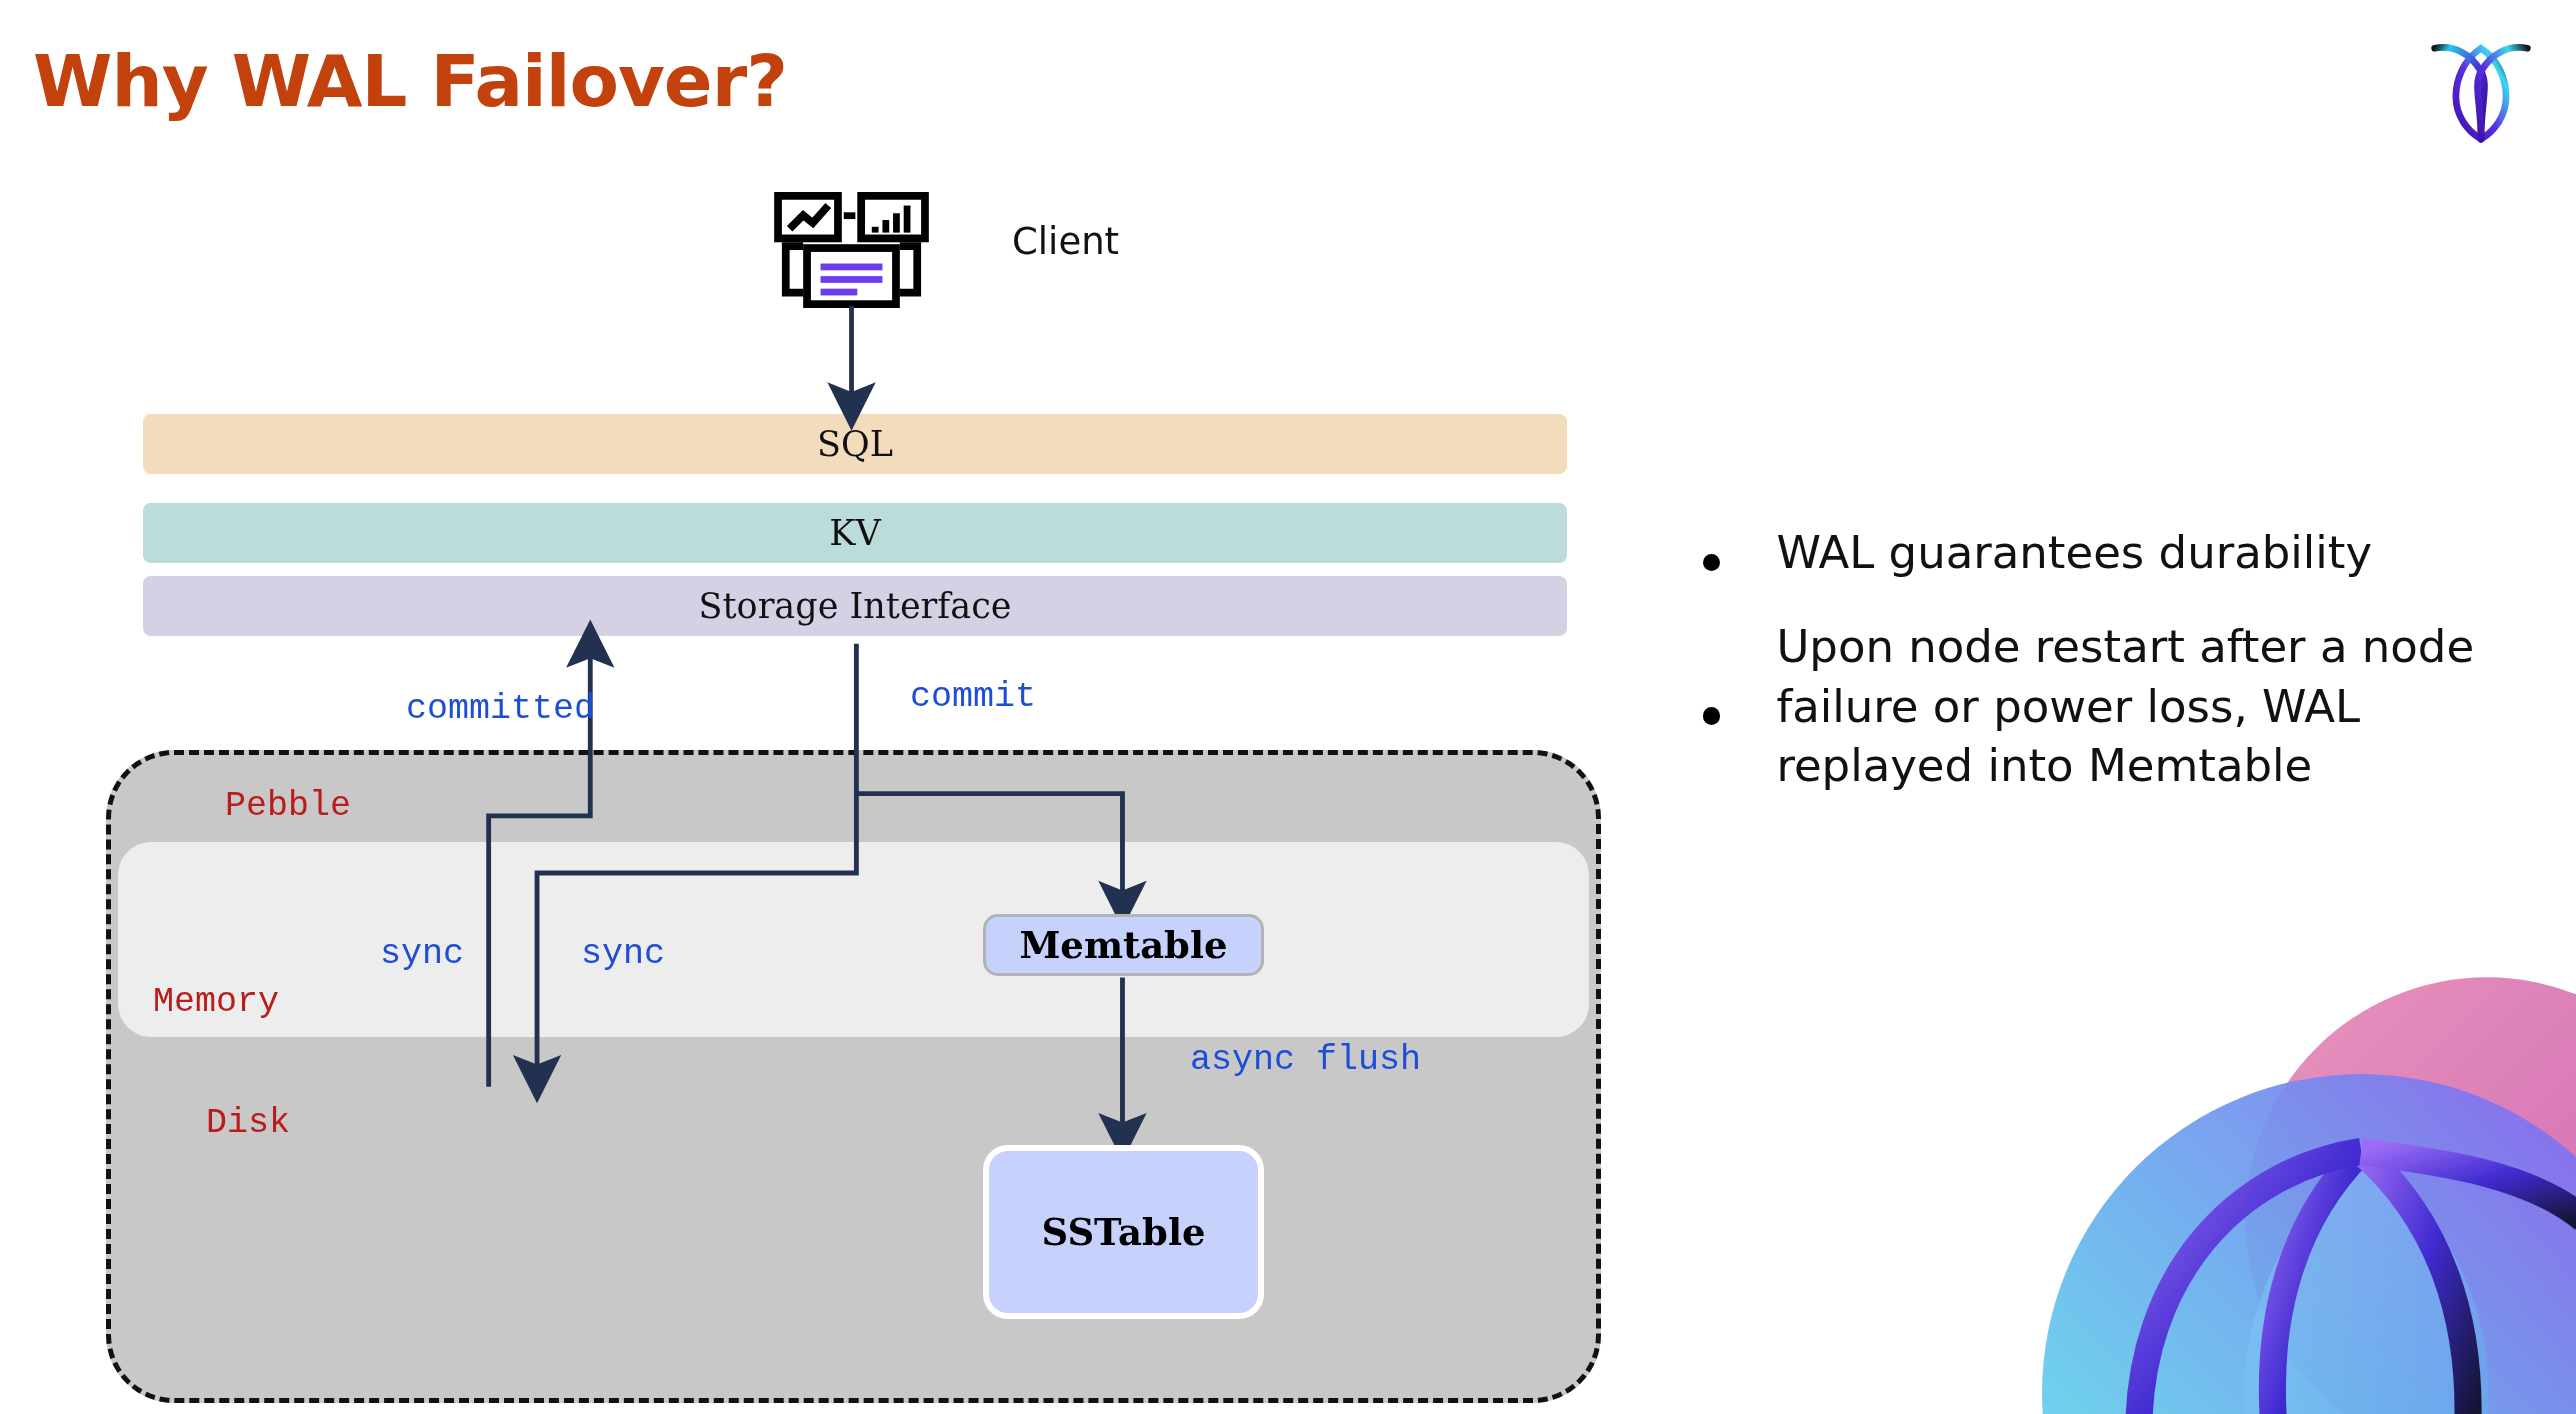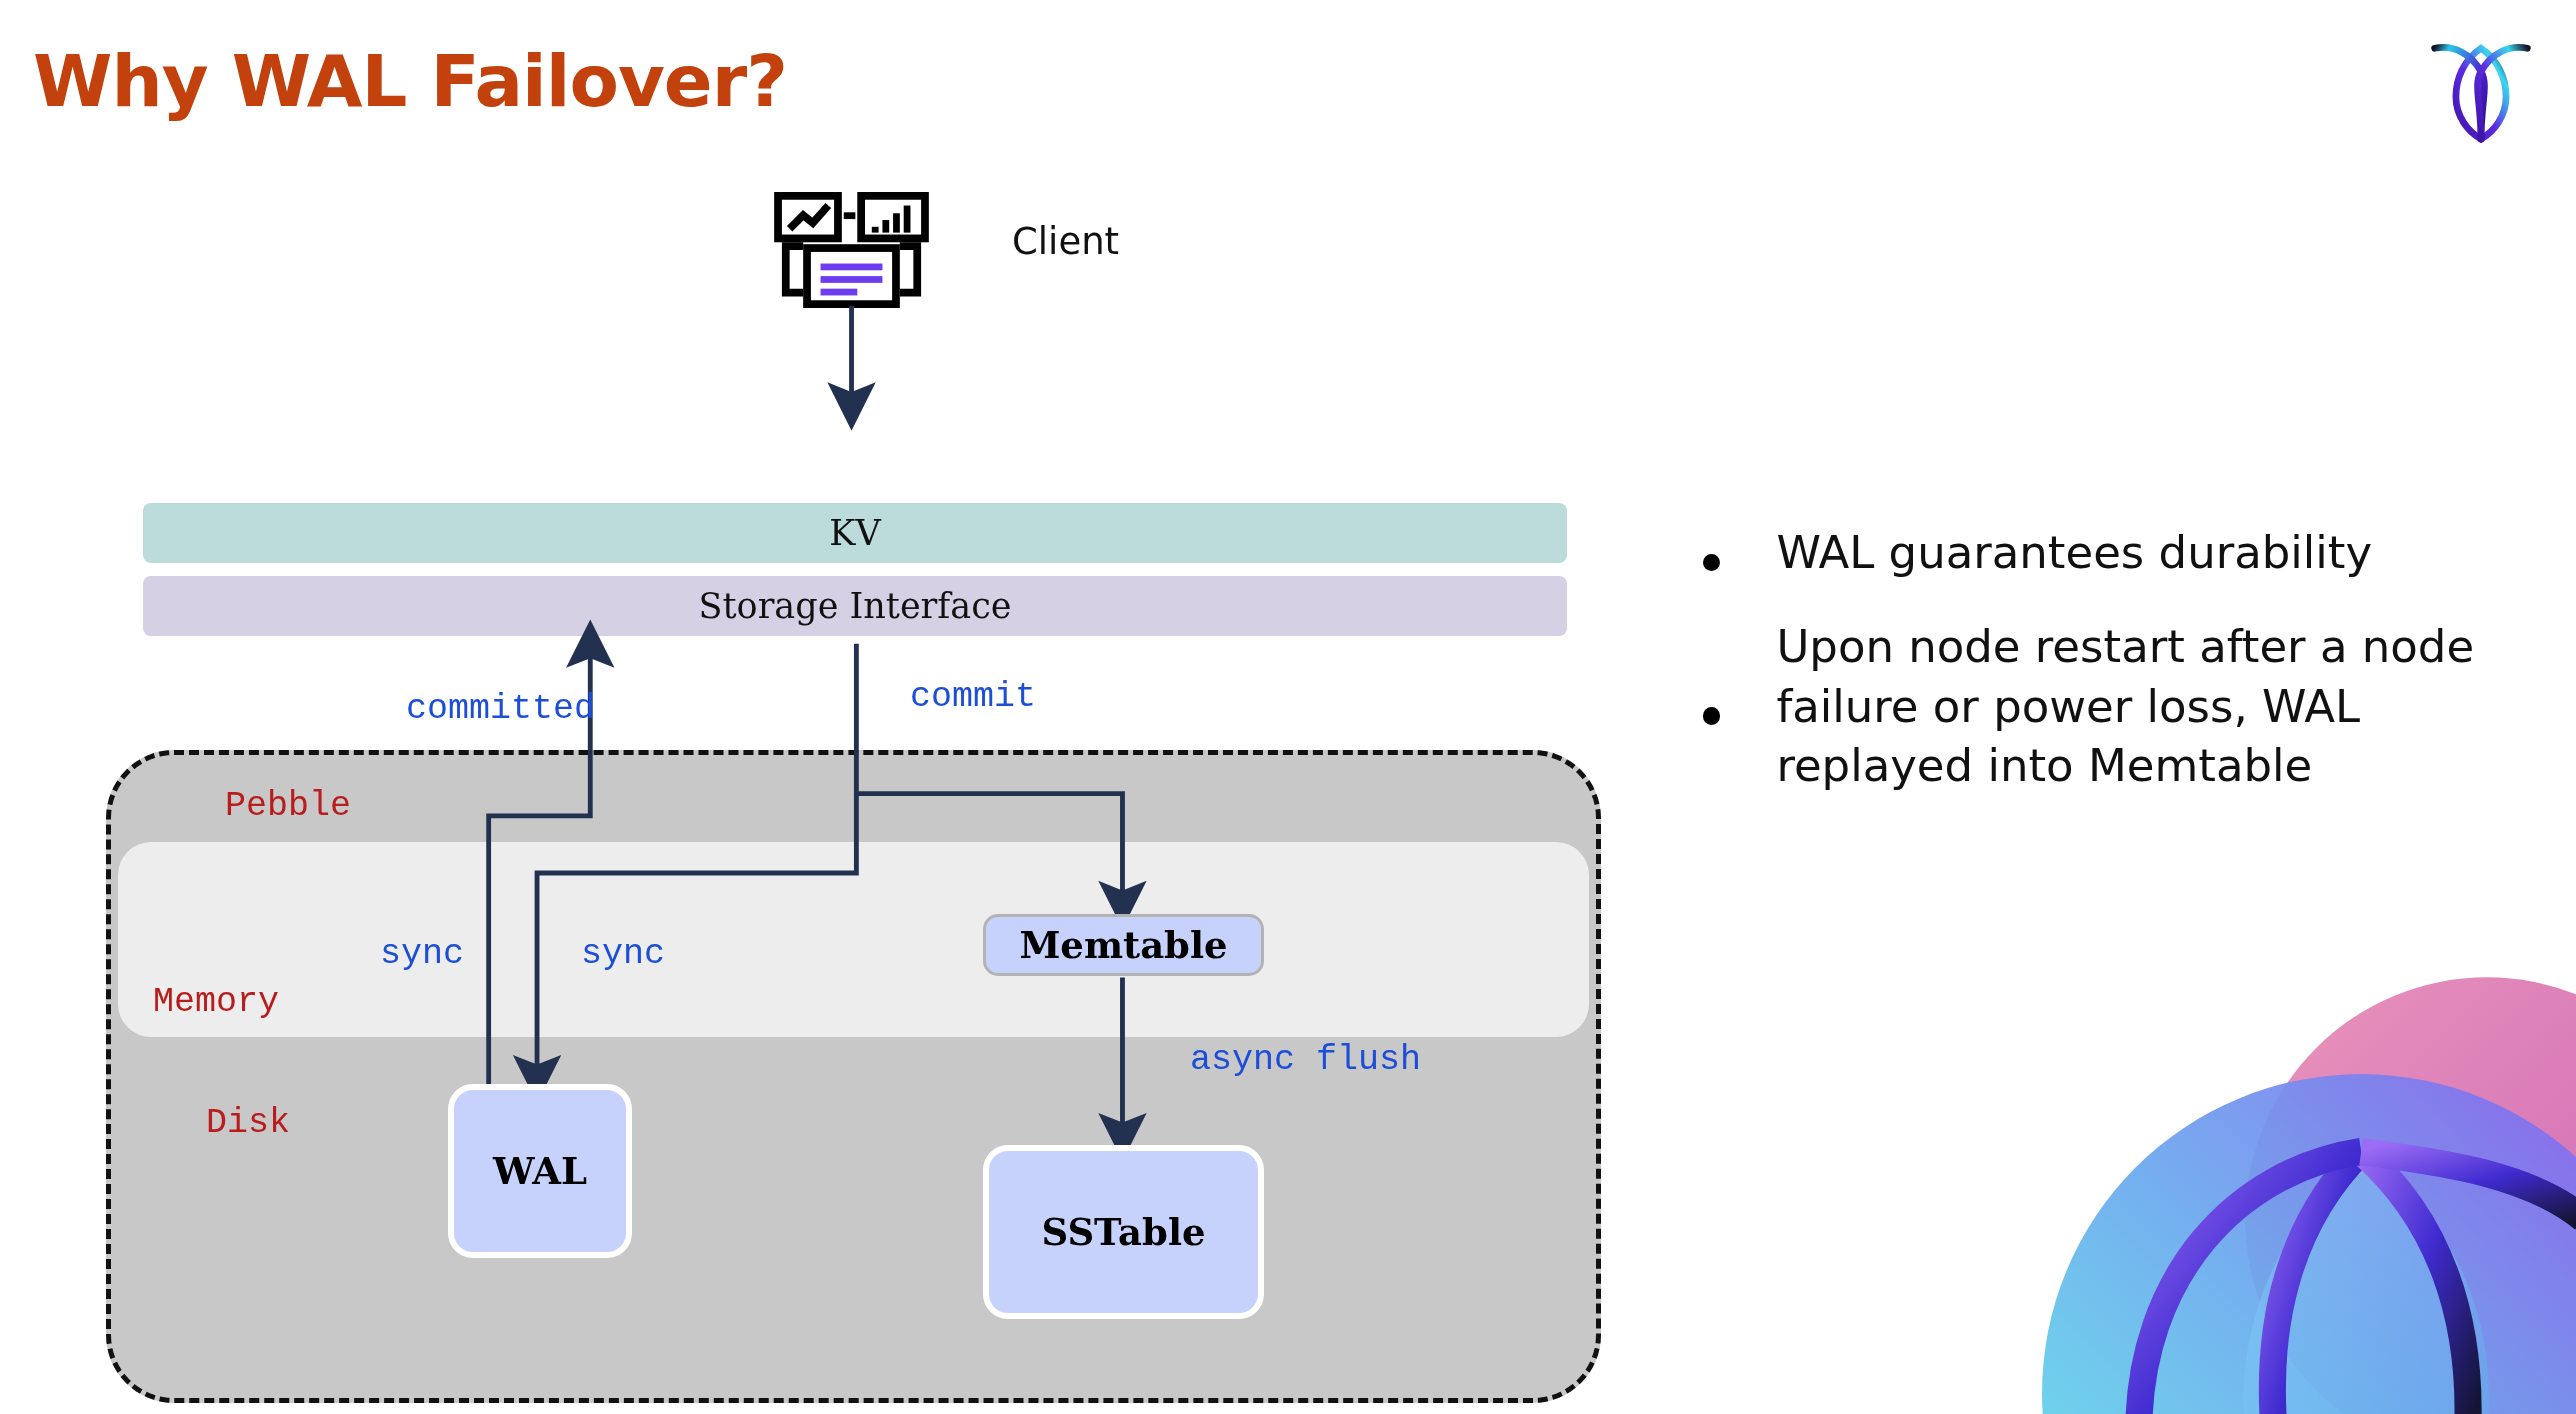--- a/index.html
+++ b/index.html
@@ -141,20 +141,21 @@
       <polyline points="30,56 12,56 12,104 30,104" fill="none" stroke="#000" stroke-width="8"></polyline>
       <polyline points="130,56 148,56 148,104 130,104" fill="none" stroke="#000" stroke-width="8"></polyline>
       <rect x="34" y="58" width="92" height="58" fill="#fff" stroke="#000" stroke-width="8"></rect>
       <rect x="48" y="74" width="64" height="7" fill="#6c3df0"></rect>
       <rect x="48" y="87" width="64" height="7" fill="#6c3df0"></rect>
       <rect x="48" y="100" width="38" height="7" fill="#6c3df0"></rect>
     </svg>
   </div>
   <div class="client-label">Client</div>
 
+  <div class="layer-bar" style="left:143px;top:414px;width:1424px;height:60px;background:#f2dcbb;">SQL</div>
   <div class="layer-bar" style="left:143px;top:503px;width:1424px;height:60px;background:#bcdcdc;">KV</div>
   <div class="layer-bar" style="left:143px;top:576px;width:1424px;height:60px;background:#d6d0e4;">Storage Interface</div>
 
   <div class="pebble-box"></div>
   <div class="memory-box"></div>
 
   <div class="zone-label" style="left:225px;top:786px;">Pebble</div>
   <div class="zone-label" style="left:153px;top:982px;">Memory</div>
   <div class="zone-label" style="left:206px;top:1103px;">Disk</div>
 
@@ -176,21 +177,20 @@
     <path d="M1160 1010 L1160 1175" stroke="#22314f" stroke-width="5" fill="none" marker-end="url(#ah)"></path>
   </svg>
 
   <div class="edge-label" style="left:406px;top:689px;">committed</div>
   <div class="edge-label" style="left:910px;top:677px;">commit</div>
   <div class="edge-label" style="left:380px;top:934px;">sync</div>
   <div class="edge-label" style="left:581px;top:934px;">sync</div>
   <div class="edge-label" style="left:1190px;top:1040px;">async flush</div>
 
   <div class="node-box node-memtable" style="left:983px;top:914px;width:281px;height:62px;">Memtable</div>
-  <div class="node-box node-disk" style="left:448px;top:1084px;width:184px;height:174px;">WAL</div>
   <div class="node-box node-disk" style="left:983px;top:1145px;width:281px;height:174px;">SSTable</div>
 </div>
 
 <div class="bullets">
   <div class="bullet-row">
     <span class="bullet-dot"></span>
     <span class="bullet-text">WAL guarantees durability</span>
   </div>
   <div class="bullet-row">
     <span class="bullet-dot"></span>

